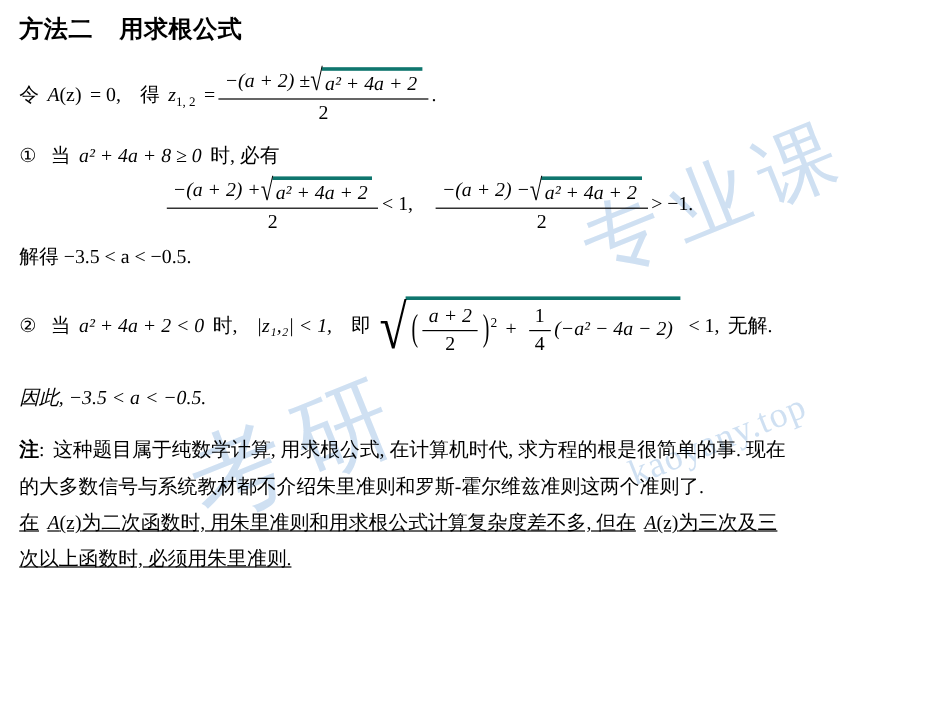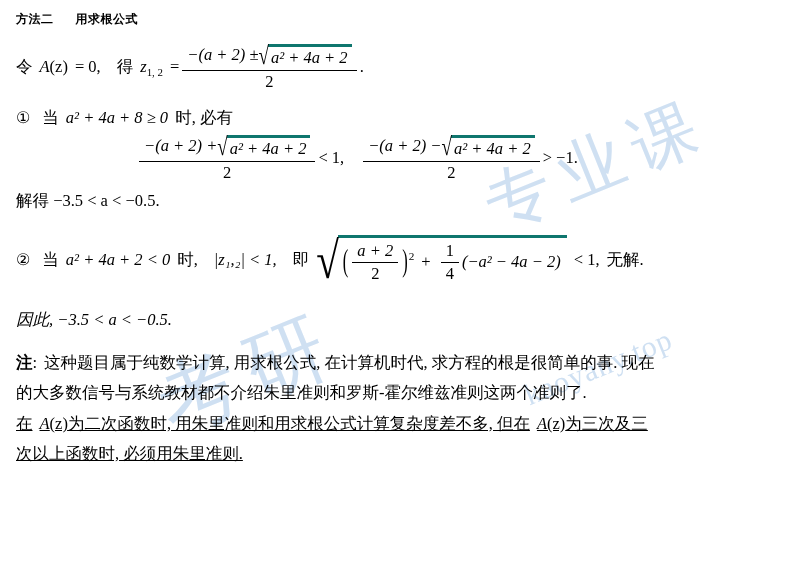--- a/index.html
+++ b/index.html
@@ -67,21 +67,21 @@
   }
 
   .line {
     position: relative;
     line-height: 1.5;
     font-size: 16.5px;
   }
   .bold { font-weight: bold; }
 
   .title-line {
-    font-size: 12px;
+    font-size: 20px;
     font-weight: bold;
     margin-bottom: 16px;
     letter-spacing: 0.5px;
   }
   .title-gap { display: inline-block; width: 22px; }
 
   
   .it { font-style: italic; font-family: "Liberation Serif", serif; }
   .sup { font-size: 0.68em; vertical-align: super; }
   .sub { font-size: 0.66em; vertical-align: sub; }

